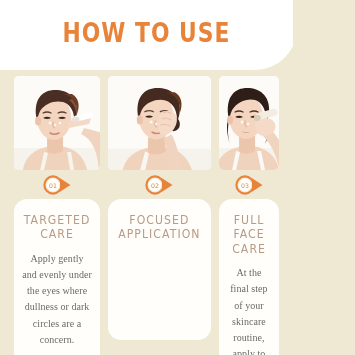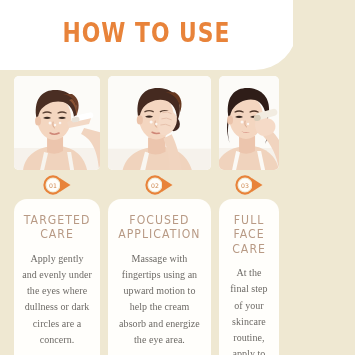--- a/index.html
+++ b/index.html
@@ -202,21 +202,20 @@
           <path d="M20 3.2 L30.5 10 L20 16.8 Z" fill="#e8833a"></path>
           <circle cx="13" cy="10" r="8.6" fill="none" stroke="#e8833a" stroke-width="2.1"></circle>
           <circle cx="13" cy="10" r="6.4" fill="#fffefb"></circle>
           <text x="13" y="12.6" text-anchor="middle" font-family="DejaVu Sans, sans-serif" font-size="6.2" fill="#cf8a53">02</text>
         </svg>
       </div>
 
       <div class="card">
         <div class="card-title">FOCUSED
 APPLICATION</div>
-        <div class="card-body">Massage with fingertips using an upward motion to help the cream absorb and energize the eye area.</div>
       </div>
     </div>
 
     <div class="col">
       <div class="photo">
         <svg viewBox="0 0 100 94" preserveAspectRatio="xMidYMid slice" aria-hidden="true">
           <rect x="0" y="0" width="100" height="94" fill="#fcfbf8"></rect>
           <rect x="0" y="72" width="100" height="22" fill="#f6f2ec"></rect>
           <path d="M16 94 C19 78 32 71 47 70 C62 69 76 76 80 94 Z" fill="#f0d3bd"></path>
           <path d="M33 94 L37 75 L41 76 L37 94 Z" fill="#fbf9f5"></path>

